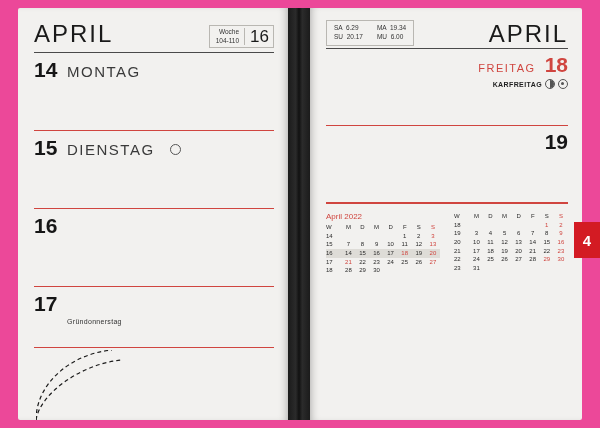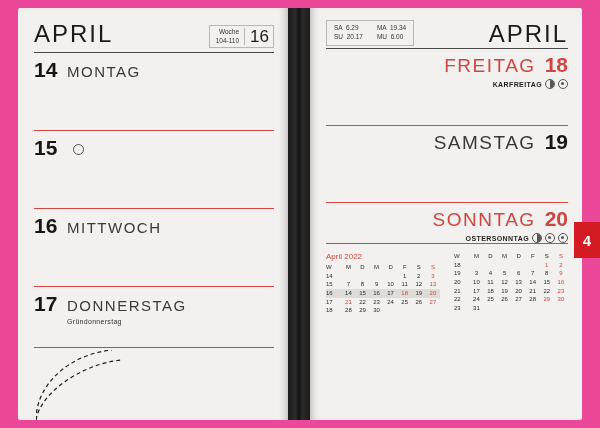--- a/index.html
+++ b/index.html
@@ -164,21 +164,21 @@
     justify-content: space-between;
   }
   .rp-day {
     display: flex;
     align-items: baseline;
     justify-content: flex-end;
     gap: 9px;
     padding: 4px 0 0 0;
   }
   .rp-dayname {
-    font-size: 19px;
+    font-size: 11px;
     letter-spacing: 1.5px;
     color: #3a3a3a;
     margin-left: 36px;
   }
   .rp-dayname.red { color: #d0453f; }
   .rp-num {
     font-size: 21px;
     font-weight: bold;
     color: #161616;
   }
@@ -301,37 +301,36 @@
         <div class="day-row">
           <span class="day-num">14</span>
           <span class="day-name">MONTAG</span>
         </div>
       </div>
       <hr class="rule">
 
       <div class="day-block">
         <div class="day-row">
           <span class="day-num">15</span>
+          <span class="day-name">DIENSTAG</span>
           <span class="moon"></span>
         </div>
       </div>
       <hr class="rule">
 
       <div class="day-block">
         <div class="day-row">
           <span class="day-num">16</span>
-          <span class="day-name">MITTWOCH</span>
         </div>
       </div>
       <hr class="rule">
 
       <div class="day-block-last">
         <div class="day-row">
           <span class="day-num">17</span>
-          <span class="day-name">DONNERSTAG</span>
         </div>
         <div class="sub-note">Gründonnerstag</div>
       </div>
       <hr class="rule">
 
     </div>
     <div class="corner">
       <svg width="120" height="70" viewBox="0 0 120 70">
         <path d="M0,70 C0,34 34,4 76,0" fill="none" stroke="#1c1c1c" stroke-width="1.2" stroke-dasharray="4 3"></path>
         <path d="M0,70 C4,44 44,14 86,10" fill="none" stroke="#1c1c1c" stroke-width="1.2" stroke-dasharray="4 3"></path>
@@ -380,38 +379,25 @@
         <div class="rp-note">
           <span>KARFREITAG</span>
           <span class="sym half"></span>
           <span class="sym dot"></span>
         </div>
       </div>
       <hr class="rule">
 
       <div style="height:76px">
         <div class="rp-day">
-          <span class="rp-dayname">SAMSTAG</span>
           <span class="rp-num">19</span>
         </div>
       </div>
       <hr class="rule">
 
-      <div style="height:40px">
-        <div class="rp-day">
-          <span class="rp-dayname red">SONNTAG</span>
-          <span class="rp-num red">20</span>
-        </div>
-        <div class="rp-note">
-          <span>OSTERSONNTAG</span>
-          <span class="sym half"></span>
-          <span class="sym dot"></span>
-          <span class="sym dot"></span>
-        </div>
-      </div>
       <hr class="rule">
 
       <div class="mini-wrap">
 
         <div class="mini">
           <div class="mini-title red">April 2022</div>
           <table class="mini-tbl">
             <tbody>
                 <tr>
               <th class="wk">W</th>

